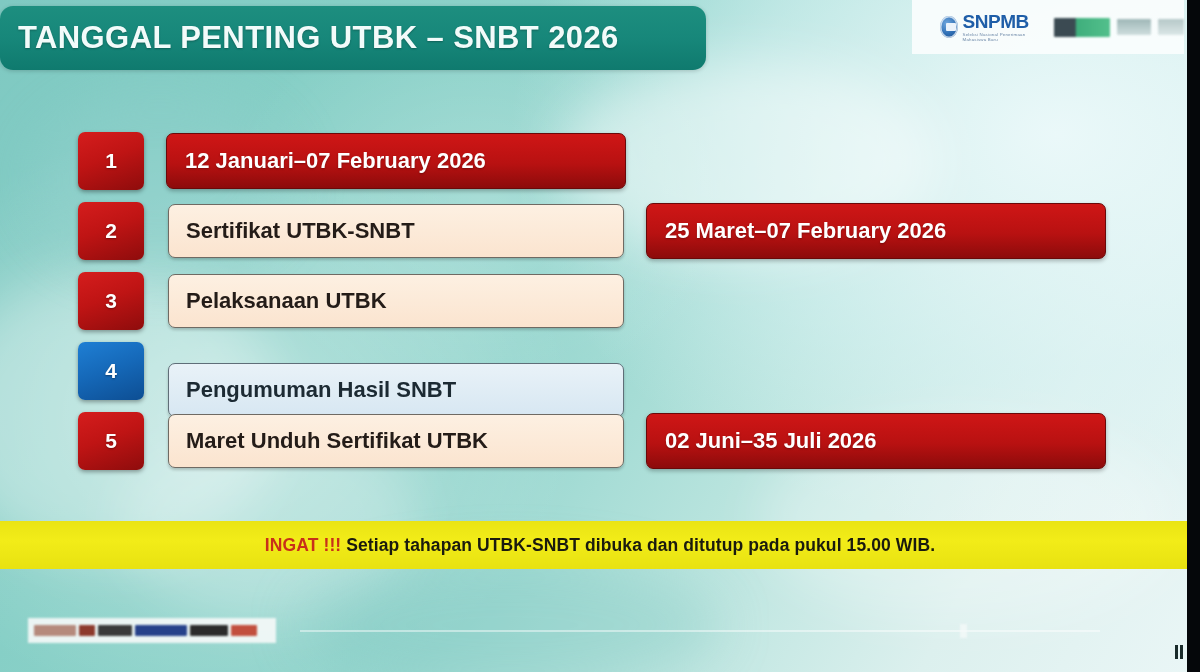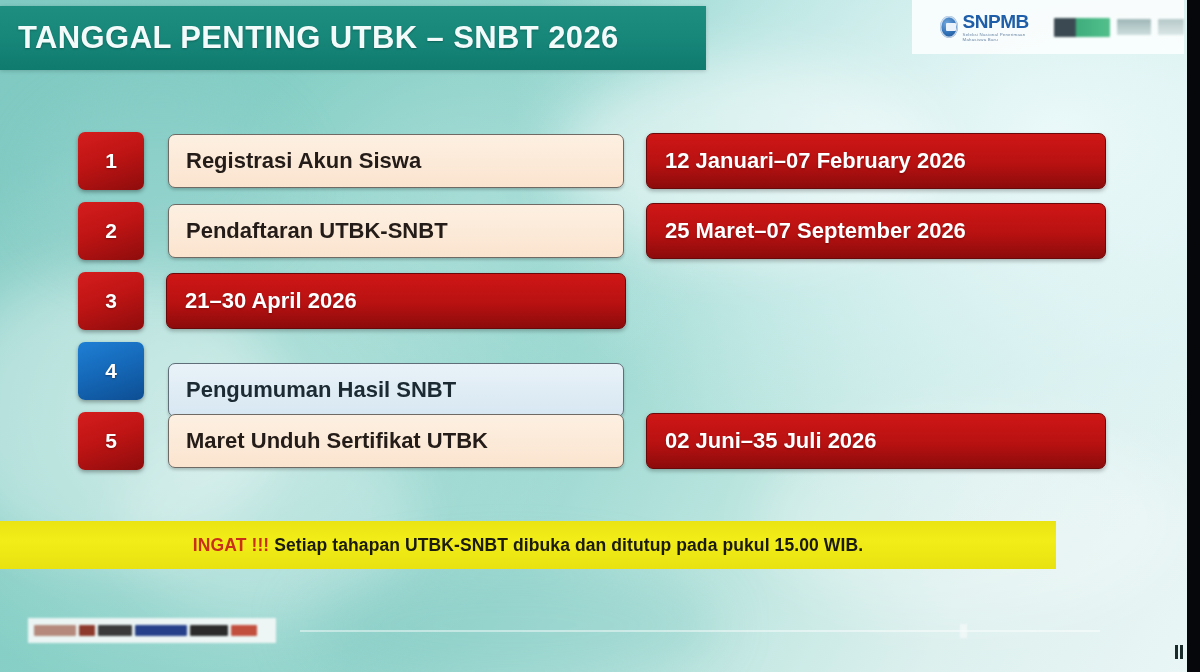--- a/index.html
+++ b/index.html
@@ -44,20 +44,21 @@
   #header-bar {
     position: absolute;
     left: 0;
     top: 6px;
     width: 706px;
     height: 64px;
     background: linear-gradient(180deg, #1d8e7f 0%, #17877a 50%, #0f7a6e 100%);
     box-shadow: 0 1px 4px rgba(0,0,0,0.18);
     display: flex;
     align-items: center;
+    border-radius: 13px;
   }
   #header-title {
     color: #f2fbfa;
     font-size: 31px;
     font-weight: bold;
     letter-spacing: 0.4px;
     padding-left: 18px;
     white-space: nowrap;
     text-shadow: 0 1px 2px rgba(0,0,0,0.28);
   }
@@ -171,21 +172,21 @@
     text-shadow: 0 1px 2px rgba(0,0,0,0.3);
   }
   .date.red  { background: linear-gradient(180deg, #cf1616 0%, #b81111 55%, #8c0b0b 100%); border: 1px solid #6a0909; }
   .date.blue { background: linear-gradient(180deg, #1d7ed2 0%, #1568b6 55%, #0f5091 100%); border: 1px solid #0a3f77; }
 
   
   #note-bar {
     position: absolute;
     left: 0;
     top: 521px;
-    width: 1056px;
+    width: 1200px;
     height: 48px;
     background: linear-gradient(180deg, #eae414 0%, #f2ec18 40%, #e8e211 100%);
     display: flex;
     align-items: center;
     justify-content: center;
     filter: blur(0.5px);
   }
   #note-text {
     font-size: 17.5px;
     font-weight: bold;
@@ -285,33 +286,32 @@
       <div class="lg-a"></div>
       <div class="lg-b"></div>
       <div class="lg-c"></div>
     </div>
   </div>
 
   <div id="table">
 
     <div class="row">
       <div class="badge red">1</div>
-      <div class="label peach">Registrasi Akun Siswa</div>
       <div class="date red">12 Januari–07 February 2026</div>
     </div>
 
     <div class="row">
       <div class="badge red">2</div>
-      <div class="label peach">Pendaftaran UTBK-SNBT</div>
-      <div class="date red">25 Maret–07 September 2026</div>
+      <div class="label peach">Sertifikat UTBK-SNBT</div>
+      <div class="date red">25 Maret–07 February 2026</div>
     </div>
 
     <div class="row">
       <div class="badge red">3</div>
-      <div class="date red">21–30 April 2026</div>
+      <div class="label peach">Pelaksanaan UTBK</div>
     </div>
 
     <div class="row">
       <div class="badge blue">4</div>
       <div class="label ice">Pengumuman Hasil SNBT</div>
     </div>
 
     <div class="row">
       <div class="badge red">5</div>
       <div class="label peach">Maret Unduh Sertifikat UTBK</div>

